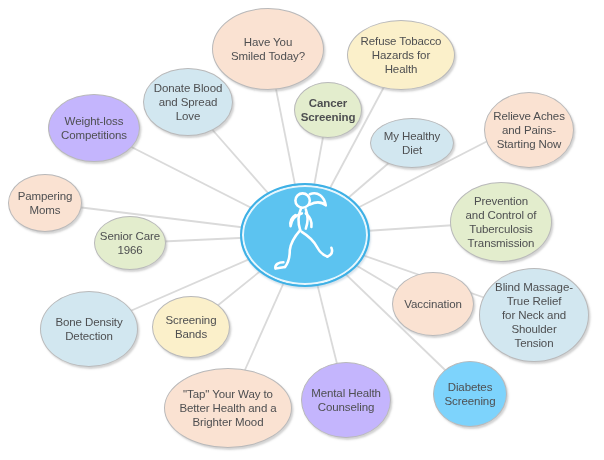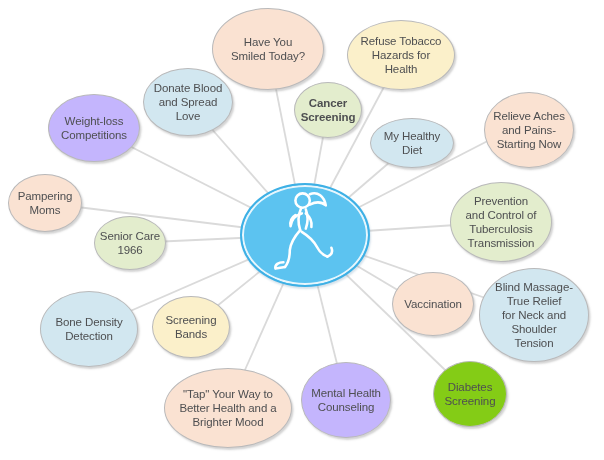--- a/index.html
+++ b/index.html
@@ -136,21 +136,21 @@
         <span class="node-label" style="color: rgb(78, 79, 81);">Vaccination</span>
       </div>
       <div class="node" style="left: 40px; top: 291px; width: 98px; height: 76px; background: rgb(210, 231, 240); border-color: rgb(185, 185, 186);">
         <span class="node-label" style="color: rgb(78, 79, 81);">Bone Density
 Detection</span>
       </div>
       <div class="node" style="left: 152px; top: 296px; width: 78px; height: 62px; background: rgb(251, 240, 202); border-color: rgb(185, 185, 186);">
         <span class="node-label" style="color: rgb(78, 79, 81);">Screening
 Bands</span>
       </div>
-      <div class="node" style="left: 433px; top: 361px; width: 74px; height: 66px; background: #84cc16; border-color: rgb(185, 185, 186); align-items: center;">
+      <div class="node" style="left: 433px; top: 361px; width: 74px; height: 66px; background: #7dd3fc; border-color: rgb(185, 185, 186); align-items: center;">
         <span class="node-label" style="color: rgb(78, 79, 81);">Diabetes
 Screening</span>
       </div>
       <div class="node" style="left: 301px; top: 362px; width: 90px; height: 76px; background: #c4b5fd; border-color: rgb(185, 185, 186);">
         <span class="node-label" style="color: rgb(78, 79, 81);">Mental Health
 Counseling</span>
       </div>
       <div class="node" style="left: 164px; top: 368px; width: 128px; height: 80px; background: rgb(250, 226, 210); border-color: rgb(185, 185, 186);">
         <span class="node-label" style="color: rgb(78, 79, 81);">"Tap" Your Way to
 Better Health and a

